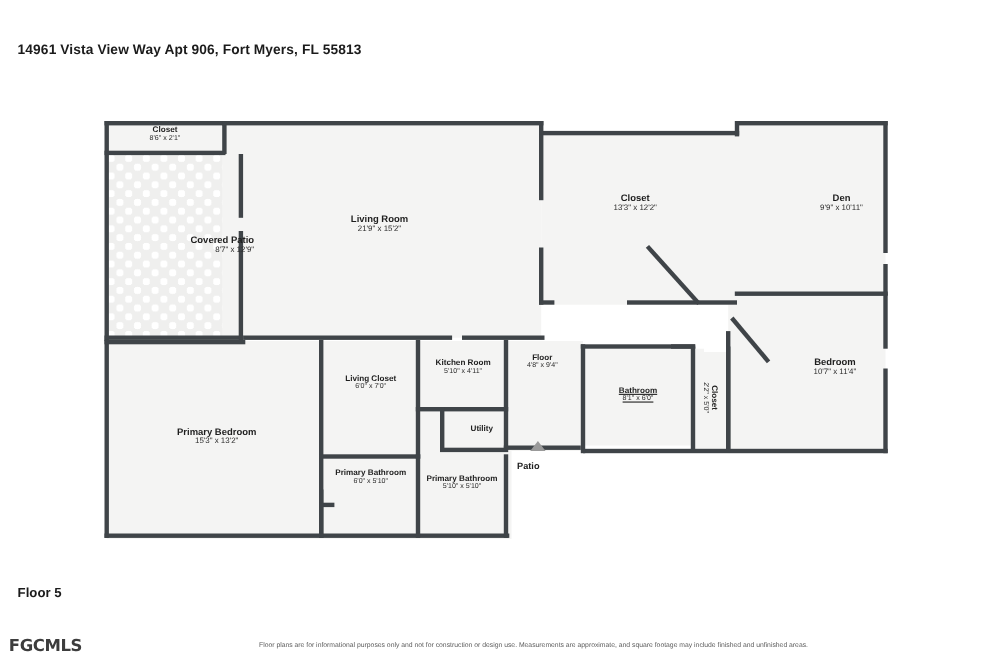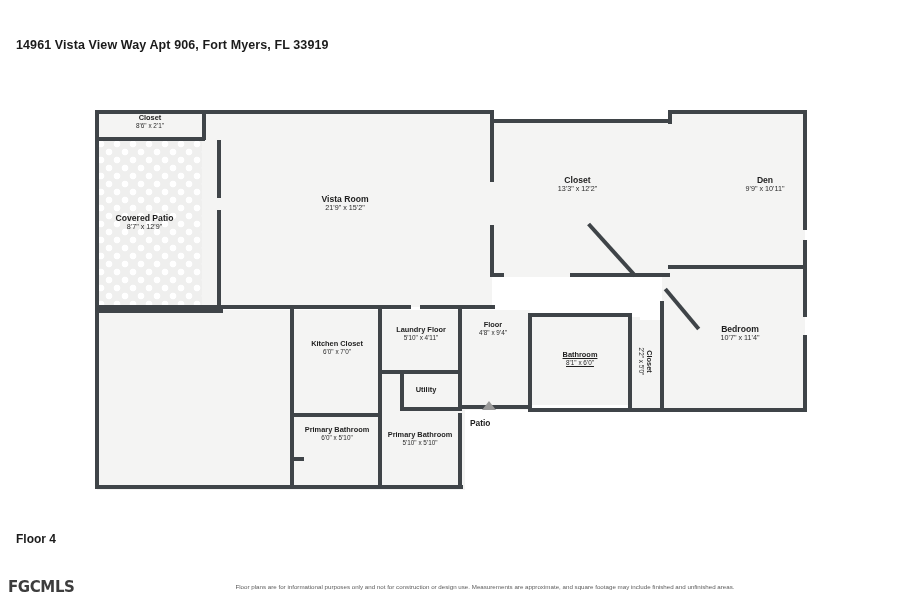--- a/index.html
+++ b/index.html
@@ -111,21 +111,21 @@
     width: 0;
     height: 0;
     border-left: 7px solid transparent;
     border-right: 7px solid transparent;
     border-bottom: 9px solid #9a9a9a;
   }
 </style>
 </head>
 <body>
 
-<div id="page-title">14961 Vista View Way Apt 906, Fort Myers, FL 33919</div>
+<div id="page-title">14961 Vista View Way Apt 906, Fort Myers, FL 55813</div>
 
 <div id="floorplan">
 
   <div class="room" style="left:7px; top:7px; width:105px; height:28px;"></div>
   <div class="patio" style="left:7px; top:35px; width:122px; height:167px;"></div>
   <div class="room" style="left:112px; top:7px; width:290px; height:195px;"></div>
   <div class="room" style="left:402px; top:17px; width:210px; height:155px;"></div>
   <div class="room" style="left:580px; top:7px; width:135px; height:155px;"></div>
   <div class="room" style="left:572px; top:162px; width:143px; height:145px;"></div>
   <div class="room" style="left:7px; top:205px; width:200px; height:180px;"></div>
@@ -189,86 +189,90 @@
   <div class="wall" style="left:288px; top:308px; width:4px; height:76px;"></div>
   <div class="wall" style="left:368px; top:308px; width:4px; height:76px;"></div>
   <div class="wall" style="left:200px; top:340px; width:4px; height:44px;"></div>
   <div class="wall" style="left:200px; top:352px; width:14px; height:4px;"></div>
 
   <div class="label small" style="left:24px; top:8px; width:72px;">
     <span class="name">Closet</span>
     <span class="dims">8'6" x 2'1"</span>
   </div>
 
-  <div class="label" style="left:2px; top:108px; width:105px;">
+  <div class="label" style="left:36px; top:108px; width:105px;text-align:right;">
     <span class="name">Covered Patio</span>
     <span class="dims">8'7" x 12'9"</span>
   </div>
 
   <div class="label" style="left:205px; top:89px; width:100px;">
-    <span class="name">Vista Room</span>
+    <span class="name">Living Room</span>
     <span class="dims">21'9" x 15'2"</span>
   </div>
 
   <div class="label" style="left:440px; top:70px; width:95px;">
     <span class="name">Closet</span>
     <span class="dims">13'3" x 12'2"</span>
   </div>
 
   <div class="label" style="left:626px; top:70px; width:98px;">
     <span class="name">Den</span>
     <span class="dims">9'9" x 10'11"</span>
   </div>
 
-  <div class="label" style="left:600px; top:219px; width:100px;">
+  <div class="label" style="left:619px; top:219px; width:100px;">
     <span class="name">Bedroom</span>
     <span class="dims">10'7" x 11'4"</span>
   </div>
 
+  <div class="label" style="left:47px; top:282px; width:120px;">
+    <span class="name">Primary Bedroom</span>
+    <span class="dims">15'3" x 13'2"</span>
+  </div>
 
   <div class="label small" style="left:212px; top:234px; width:70px;">
-    <span class="name">Kitchen Closet</span>
+    <span class="name">Living Closet</span>
     <span class="dims">6'0" x 7'0"</span>
   </div>
 
   <div class="label small" style="left:298px; top:220px; width:66px;">
-    <span class="name">Laundry Floor</span>
+    <span class="name">Kitchen Room</span>
     <span class="dims">5'10" x 4'11"</span>
   </div>
 
   <div class="label small" style="left:372px; top:215px; width:62px;">
     <span class="name">Floor</span>
     <span class="dims">4'8" x 9'4"</span>
   </div>
 
   <div class="label small" style="left:445px; top:245px; width:90px;text-decoration:underline;">
     <span class="name">Bathroom</span>
     <span class="dims">8'1" x 6'0"</span>
   </div>
 
   <div class="label small vertical" style="left:523px; top:248px; width:66px; transform: rotate(90deg);">
     <span class="name">Closet</span>
     <span class="dims">2'2" x 5'0"</span>
   </div>
 
-  <div class="label small" style="left:304px; top:280px; width:64px;">
+  <div class="label small" style="left:316px; top:280px; width:64px;">
     <span class="name">Utility</span>
     <span class="dims"></span>
   </div>
 
   <div class="label small" style="left:212px; top:320px; width:70px;">
     <span class="name">Primary Bathroom</span>
     <span class="dims">6'0" x 5'10"</span>
   </div>
 
   <div class="label small" style="left:295px; top:325px; width:70px;">
     <span class="name">Primary Bathroom</span>
     <span class="dims">5'10" x 5'10"</span>
   </div>
 
   <div id="entry-arrow" style="left:392px; top:296px;"></div>
   <div id="entry-label" style="left:380px; top:313px;">Patio</div>
 
 </div>
 
-<div id="floor-label">Floor 4</div>
+<div id="floor-label">Floor 5</div>
 <div id="brand-logo">FGCMLS</div>
 <div id="disclaimer">Floor plans are for informational purposes only and not for construction or design use. Measurements are approximate, and square footage may include finished and unfinished areas.</div>
 
 </body></html>

